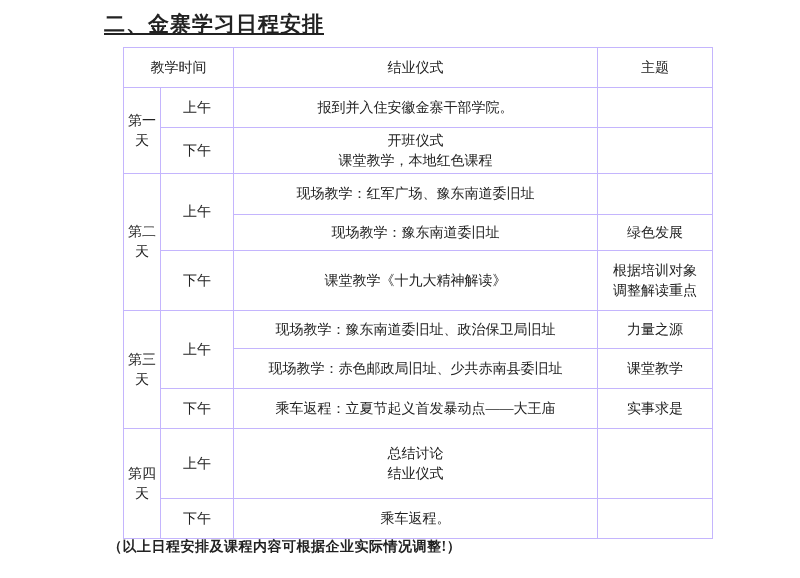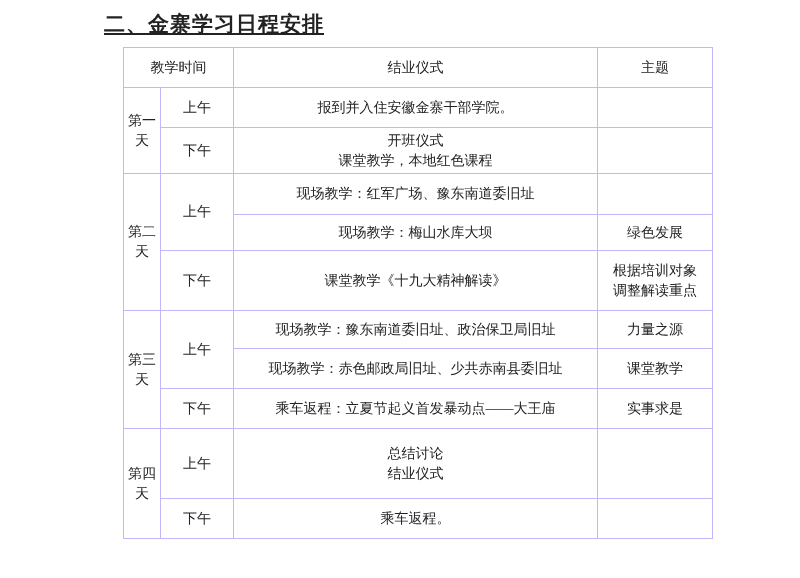--- a/index.html
+++ b/index.html
@@ -116,21 +116,21 @@
         <td class="c-theme"></td>
       </tr>
 
       <tr class="r3">
         <td class="c-day" rowspan="3">第二天</td>
         <td class="c-time" rowspan="2">上午</td>
         <td class="c-content">现场教学：红军广场、豫东南道委旧址</td>
         <td class="c-theme"></td>
       </tr>
       <tr class="r4">
-        <td class="c-content">现场教学：梅山水库大坝</td>
+        <td class="c-content">现场教学：豫东南道委旧址</td>
         <td class="c-theme">绿色发展</td>
       </tr>
       <tr class="r5">
         <td class="c-time">下午</td>
         <td class="c-content">课堂教学《十九大精神解读》</td>
         <td class="c-theme">根据培训对象
 调整解读重点</td>
       </tr>
 
       <tr class="r6">
@@ -157,14 +157,15 @@
         <td class="c-theme"></td>
       </tr>
       <tr class="r10">
         <td class="c-time">下午</td>
         <td class="c-content">乘车返程。</td>
         <td class="c-theme"></td>
       </tr>
     </tbody>
   </table>
 
+  <p class="footnote">（以上日程安排及课程内容可根据企业实际情况调整!）</p>
 
 </div>
 
 </body></html>

